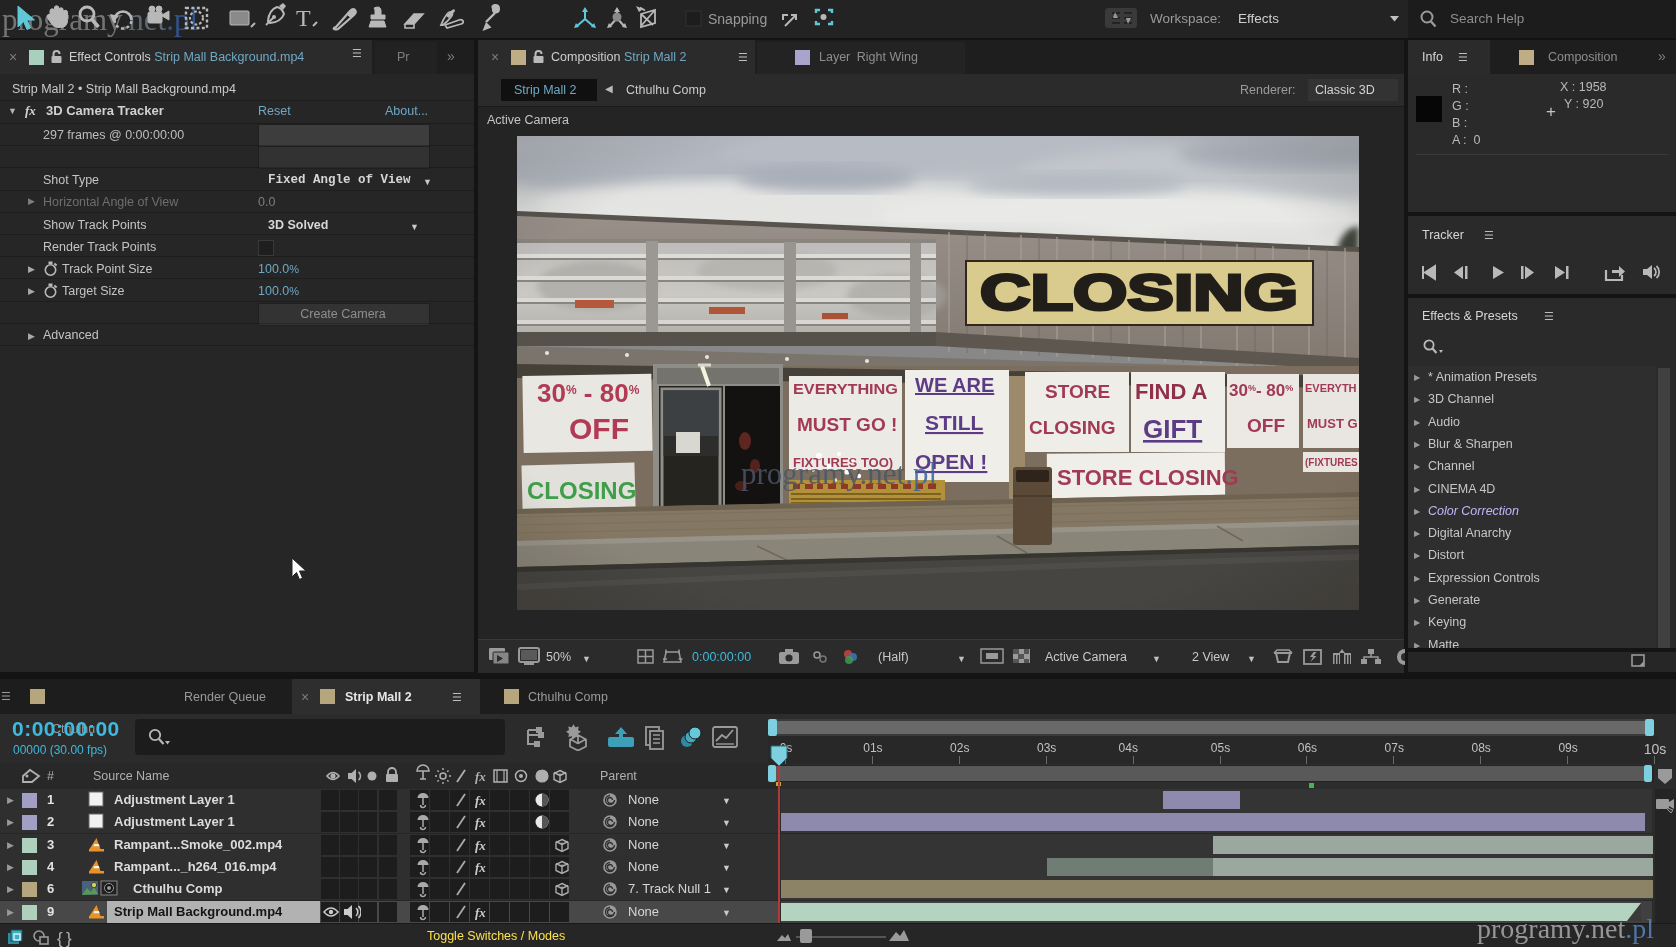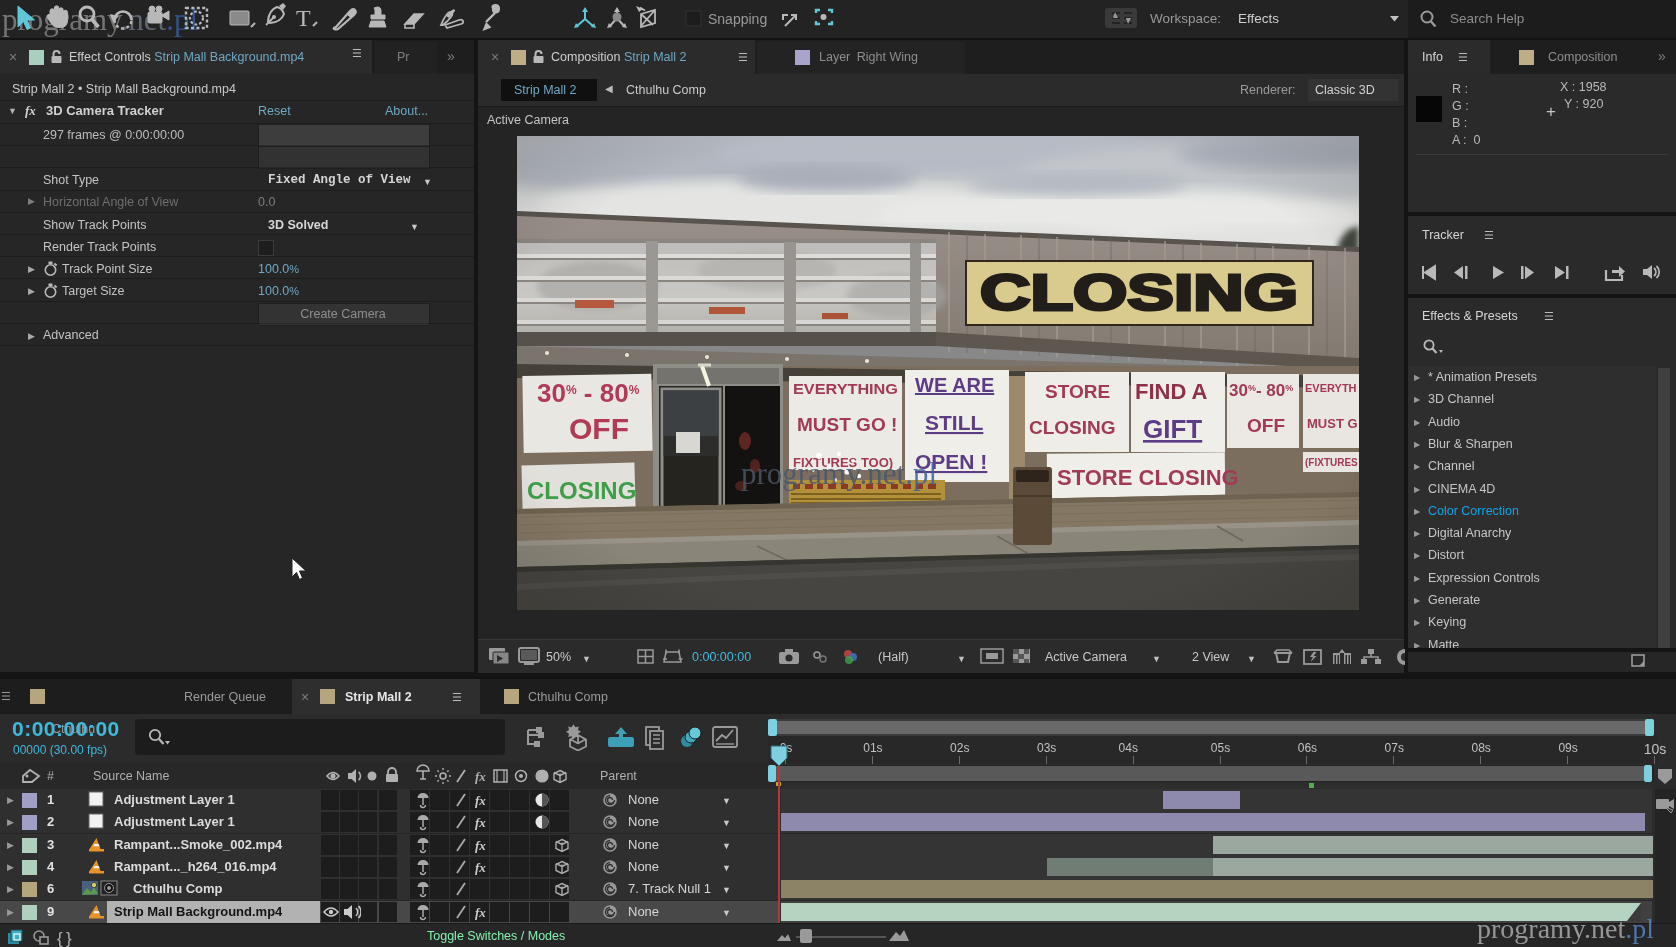--- a/index.html
+++ b/index.html
@@ -580,21 +580,21 @@
       <div class="abs txt" style="left:20px;top:19.3px;color:#c6c6c6;">3D Channel</div>
       <div class="abs" style="left:6px;top:44.6px;color:#9a9a9a;font-size:8px;">▶</div>
       <div class="abs txt" style="left:20px;top:41.6px;color:#c6c6c6;">Audio</div>
       <div class="abs" style="left:6px;top:66.9px;color:#9a9a9a;font-size:8px;">▶</div>
       <div class="abs txt" style="left:20px;top:63.9px;color:#c6c6c6;">Blur &amp; Sharpen</div>
       <div class="abs" style="left:6px;top:89.2px;color:#9a9a9a;font-size:8px;">▶</div>
       <div class="abs txt" style="left:20px;top:86.2px;color:#c6c6c6;">Channel</div>
       <div class="abs" style="left:6px;top:111.5px;color:#9a9a9a;font-size:8px;">▶</div>
       <div class="abs txt" style="left:20px;top:108.5px;color:#c6c6c6;">CINEMA 4D</div>
       <div class="abs" style="left:6px;top:133.8px;color:#9a9a9a;font-size:8px;">▶</div>
-      <div class="abs txt" style="left:20px;top:130.8px;color:#0ea5e9;">Color Correction</div>
+      <div class="abs txt" style="left:20px;top:130.8px;color:#c4b5fd;font-style:italic;">Color Correction</div>
       <div class="abs" style="left:6px;top:156.1px;color:#9a9a9a;font-size:8px;">▶</div>
       <div class="abs txt" style="left:20px;top:153.1px;color:#c6c6c6;">Digital Anarchy</div>
       <div class="abs" style="left:6px;top:178.4px;color:#9a9a9a;font-size:8px;">▶</div>
       <div class="abs txt" style="left:20px;top:175.4px;color:#c6c6c6;">Distort</div>
       <div class="abs" style="left:6px;top:200.7px;color:#9a9a9a;font-size:8px;">▶</div>
       <div class="abs txt" style="left:20px;top:197.7px;color:#c6c6c6;">Expression Controls</div>
       <div class="abs" style="left:6px;top:223.0px;color:#9a9a9a;font-size:8px;">▶</div>
       <div class="abs txt" style="left:20px;top:220.0px;color:#c6c6c6;">Generate</div>
       <div class="abs" style="left:6px;top:245.3px;color:#9a9a9a;font-size:8px;">▶</div>
       <div class="abs txt" style="left:20px;top:242.3px;color:#c6c6c6;">Keying</div>
@@ -983,21 +983,21 @@
   <div class="abs" style="left:7px;top:248px;">
       <svg width="76" height="20">
         <rect x="1" y="6" width="11" height="11" fill="#2e8a9e"></rect>
         <rect x="4" y="3" width="11" height="11" fill="#3fafc4" stroke="#1d4a55"></rect>
         <rect x="7" y="7" width="6" height="6" fill="none" stroke="#d8f4f8" stroke-width="1.4"></rect>
         <circle cx="32" cy="9" r="5" fill="none" stroke="#9a9a9a" stroke-width="1.6"></circle>
         <rect x="33" y="10" width="8" height="7" fill="#262626" stroke="#9a9a9a" stroke-width="1.6"></rect>
         <text x="50" y="17" fill="#b0b0b0" font-size="17px" font-family="Liberation Sans">{ }</text>
       </svg>
     </div>
-  <div class="abs txt" style="left:427px;top:250px;color:#86efac;">Toggle Switches / Modes</div>
+  <div class="abs txt" style="left:427px;top:250px;color:#fde047;">Toggle Switches / Modes</div>
 
   <div class="abs" style="left:781px;top:35px;width:871px;height:75px;background:#2d2d2d;"></div>
 
   <div class="abs" style="left:768px;top:40px;width:886px;height:17px;background:#3a3a3a;border-radius:3px;"></div>
   <div class="abs" style="left:776px;top:42px;width:870px;height:13px;background:#696969;"></div>
   <div class="abs" style="left:768px;top:40px;width:9px;height:17px;background:#7ecfdf;border-radius:2px;"></div>
   <div class="abs" style="left:1645px;top:40px;width:9px;height:17px;background:#7ecfdf;border-radius:2px;"></div>
 
   <div class="abs" id="ruler" style="left:768px;top:57px;width:890px;height:28px;background:#282828;">
       <div class="abs" style="left:3px;top:5px;width:30px;text-align:center;color:#c2c2c2;font-size:12px;">0s</div>

